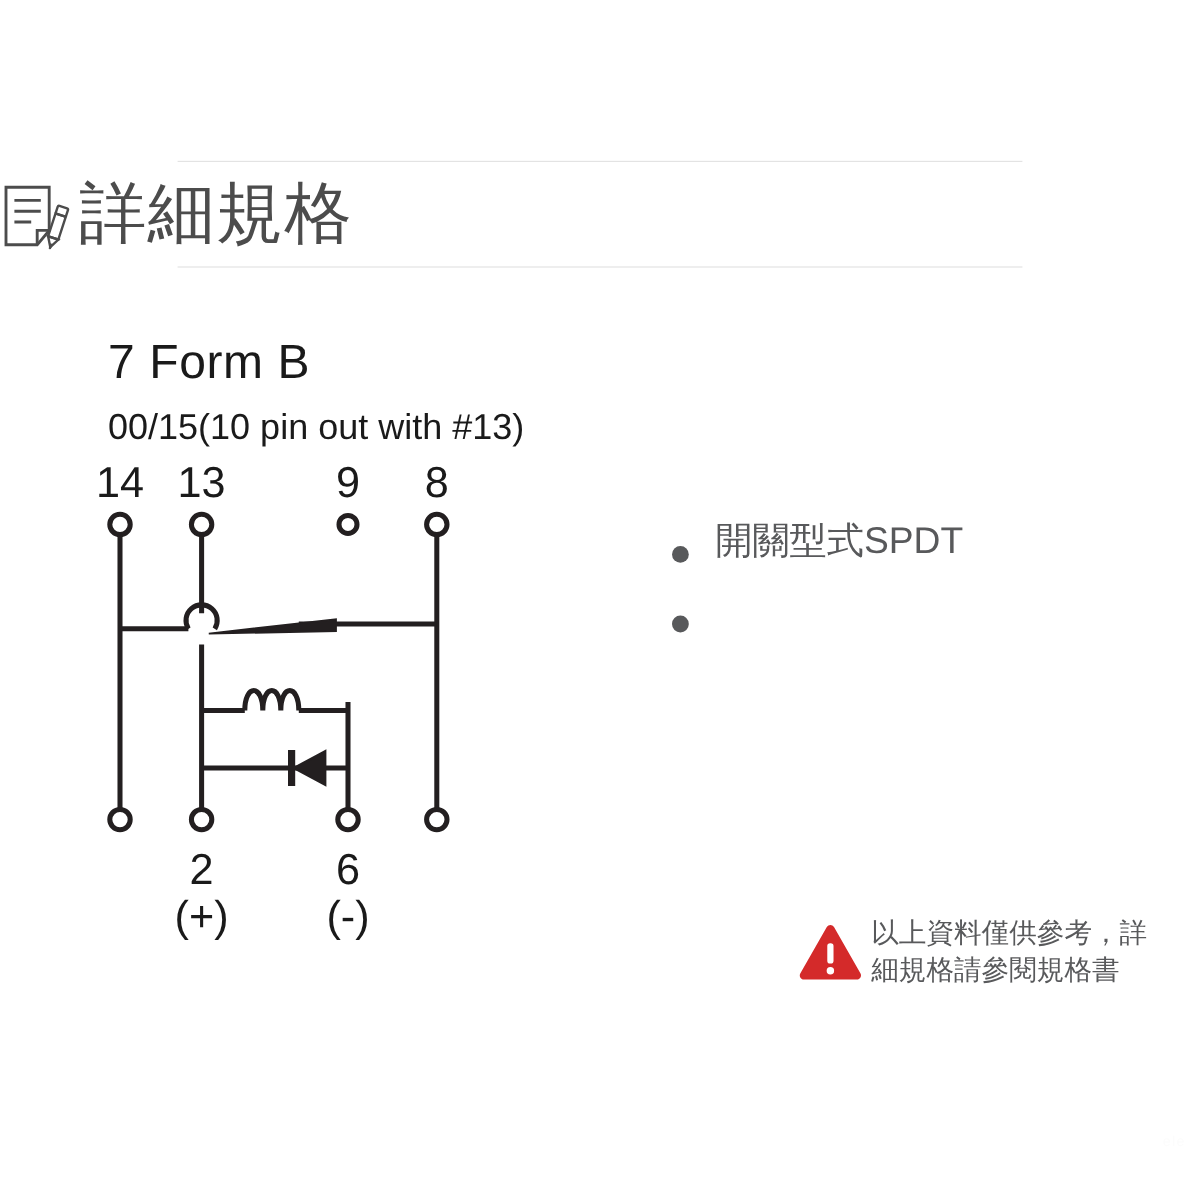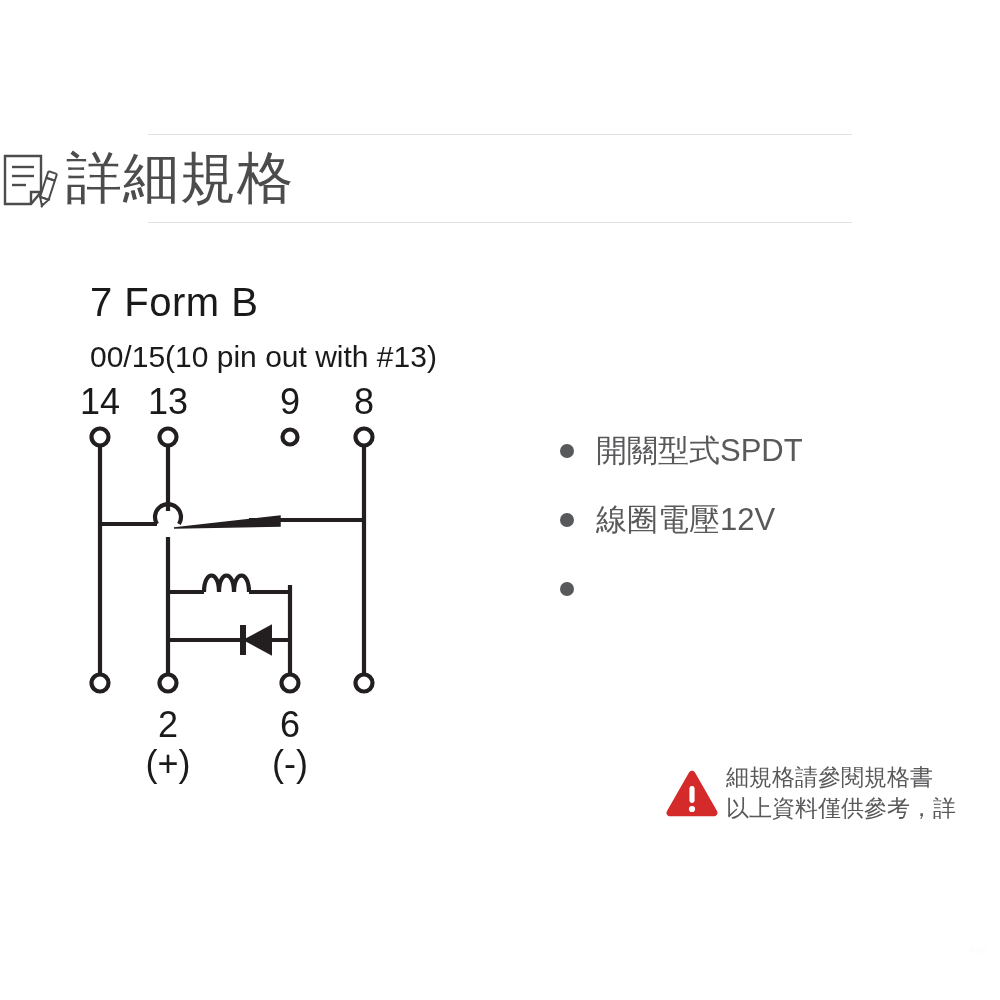--- a/index.html
+++ b/index.html
@@ -92,21 +92,21 @@
 
   
   #spec-list {
     position: absolute;
     left: 560px;
     top: 432px;
     width: 420px;
   }
   .spec-item {
     display: flex;
-    align-items: flex-start;
+    align-items: flex-end;
     margin-bottom: 32px;
   }
   .spec-bullet {
     width: 14px;
     height: 14px;
     border-radius: 50%;
     background: #58595b;
     flex: 0 0 auto;
     margin-top: 12px;
     margin-right: 22px;
@@ -234,32 +234,28 @@
   </svg>
 </div>
 
 <div id="spec-list">
   <div class="spec-item">
     <span class="spec-bullet"></span>
     <span class="spec-text">開關型式SPDT</span>
   </div>
   <div class="spec-item">
     <span class="spec-bullet"></span>
-    <span class="spec-text">線圈電壓12V</span>
-  </div>
-  <div class="spec-item">
-    <span class="spec-bullet"></span>
   </div>
 </div>
 
 <div id="warning-notice">
   <svg id="warning-icon" viewBox="0 0 56 52">
     <path d="M25.0 4.5 C26.4 2.2 29.6 2.2 31.0 4.5 L53.0 43.0 C54.4 45.4 52.8 48.3 50.0 48.3 L6.0 48.3 C3.2 48.3 1.6 45.4 3.0 43.0 Z" fill="#D42A2A"></path>
     <rect x="25.4" y="18" width="5.2" height="17" rx="2.4" fill="#ffffff"></rect>
     <circle cx="28" cy="41" r="3.1" fill="#ffffff"></circle>
   </svg>
   <div id="warning-text">
+    <div>以上資料僅供參考，詳</div>
     <div>細規格請參閱規格書</div>
-    <div>以上資料僅供參考，詳</div>
   </div>
 </div>
 
 <div id="watermark">ele</div>
 
 </body></html>

